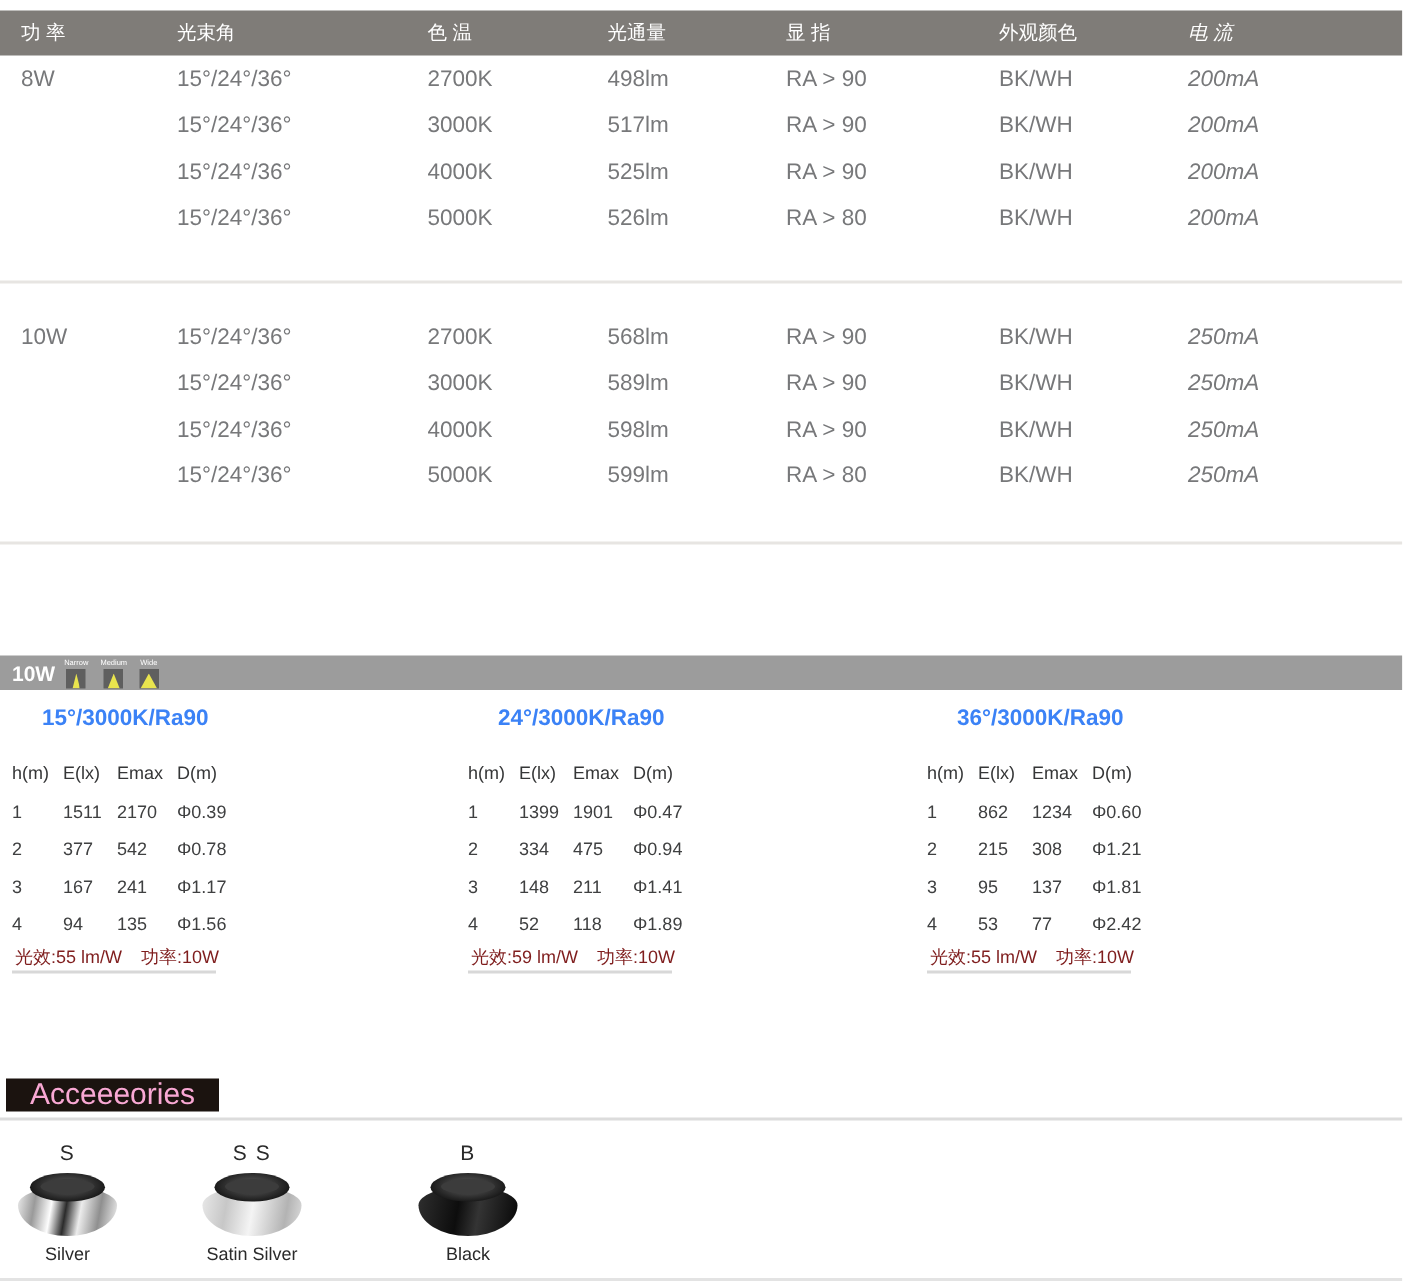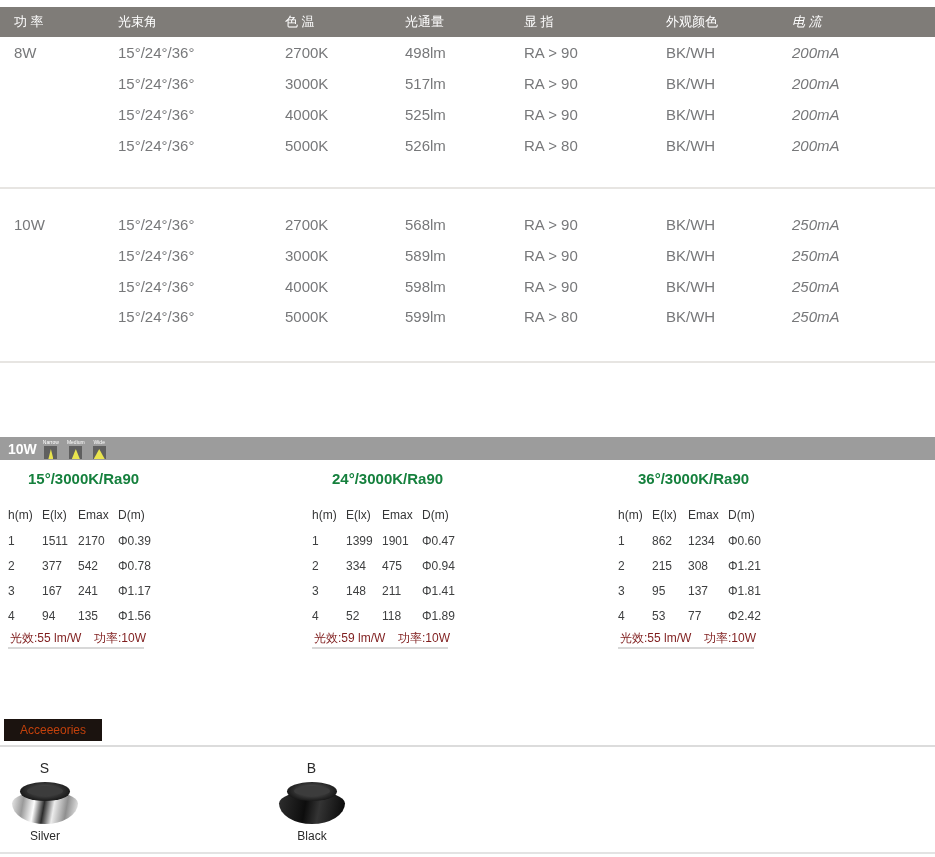--- a/index.html
+++ b/index.html
@@ -29,33 +29,33 @@
   .beam-mode{display:flex;flex-direction:column;align-items:center;}
   .beam-mode .bm-label{font-size:5px;line-height:6px;color:#fff;white-space:nowrap;}
   .beam-box{width:13px;height:13px;background:#5f5f5f;display:flex;align-items:flex-end;justify-content:center;margin-top:1px;}
   .beam-tri{height:10px;background:#e9e44e;clip-path:polygon(50% 0,0 100%,100% 100%);}
   .beam-tri.narrow{width:5px;}
   .beam-tri.medium{width:8px;}
   .beam-tri.wide{width:11px;}
 
   
   .photo-table{position:absolute;top:466px;width:240px;height:190px;font-size:12px;color:#3f4041;}
-  .pt-title{position:absolute;top:4px;left:20px;font-size:15px;font-weight:bold;color:#15803d;white-space:nowrap;}
+  .pt-title{position:absolute;top:4px;left:20px;font-size:15px;font-weight:bold;color:#3b82f6;white-space:nowrap;}
   .pt-row{position:absolute;left:0;display:flex;white-space:nowrap;}
   .pt-row span{display:inline-block;}
   .ptc1{width:34px;} .ptc2{width:36px;} .ptc3{width:40px;} .ptc4{width:50px;}
   .pt-head{top:42px;color:#353637;}
   .pt-r0{top:68px;} .pt-r1{top:93px;} .pt-r2{top:118px;} .pt-r3{top:143px;}
   .pt-foot{position:absolute;top:164px;left:2px;display:flex;color:#7f1d1d;}
   .pt-foot .eff{width:84px;}
   .pt-line{position:absolute;top:181px;left:0;width:136px;height:2px;background:#d8d8d8;}
 
   
   .acc-label{position:absolute;top:719px;left:4px;height:22px;line-height:22px;background:#1b130f;
-             color:#c2410c;font-size:12px;padding:0 16px;}
+             color:#f9a8d4;font-size:20px;padding:0 16px;}
   .acc-line{position:absolute;top:745px;left:0;width:935px;height:2px;background:#dcdcdc;}
   .acc-item{position:absolute;top:760px;width:100px;text-align:center;}
   .acc-code{font-size:14px;color:#2a2a2a;height:20px;letter-spacing:1px;}
   .acc-ring{width:66px;height:42px;margin:2px auto 5px;position:relative;}
   .ring-body{position:absolute;top:9px;left:0;width:66px;height:33px;
              border-radius:50% 50% 50% 50% / 38% 38% 62% 62%;}
   .ring-body.silver{background:linear-gradient(100deg,#efefef 0%,#9a9a9a 18%,#fdfdfd 34%,#2b2b2b 48%,#ececec 62%,#8f8f8f 80%,#f5f5f5 100%);}
   .ring-body.satin{background:linear-gradient(100deg,#e9e9e9 0%,#c7c7c7 25%,#f4f4f4 50%,#b3b3b3 82%,#dedede 100%);}
   .ring-body.black{background:linear-gradient(100deg,#2f2f2f 0%,#0d0d0d 40%,#343434 60%,#060606 100%);}
   .ring-top{position:absolute;top:0;left:8px;width:50px;height:19px;border-radius:50%;
@@ -305,20 +305,29 @@
   <div class="acc-item" style="left:-5px">
     <div class="acc-code">S</div>
     <div class="acc-ring">
       <div class="ring-body silver"></div>
       <div class="ring-top"></div>
       <div class="ring-top-inner"></div>
     </div>
     <div class="acc-name">Silver</div>
   </div>
 
+  <div class="acc-item" style="left:118px">
+    <div class="acc-code">S S</div>
+    <div class="acc-ring">
+      <div class="ring-body satin"></div>
+      <div class="ring-top"></div>
+      <div class="ring-top-inner"></div>
+    </div>
+    <div class="acc-name">Satin Silver</div>
+  </div>
 
   <div class="acc-item" style="left:262px">
     <div class="acc-code">B</div>
     <div class="acc-ring">
       <div class="ring-body black"></div>
       <div class="ring-top"></div>
       <div class="ring-top-inner"></div>
     </div>
     <div class="acc-name">Black</div>
   </div>

